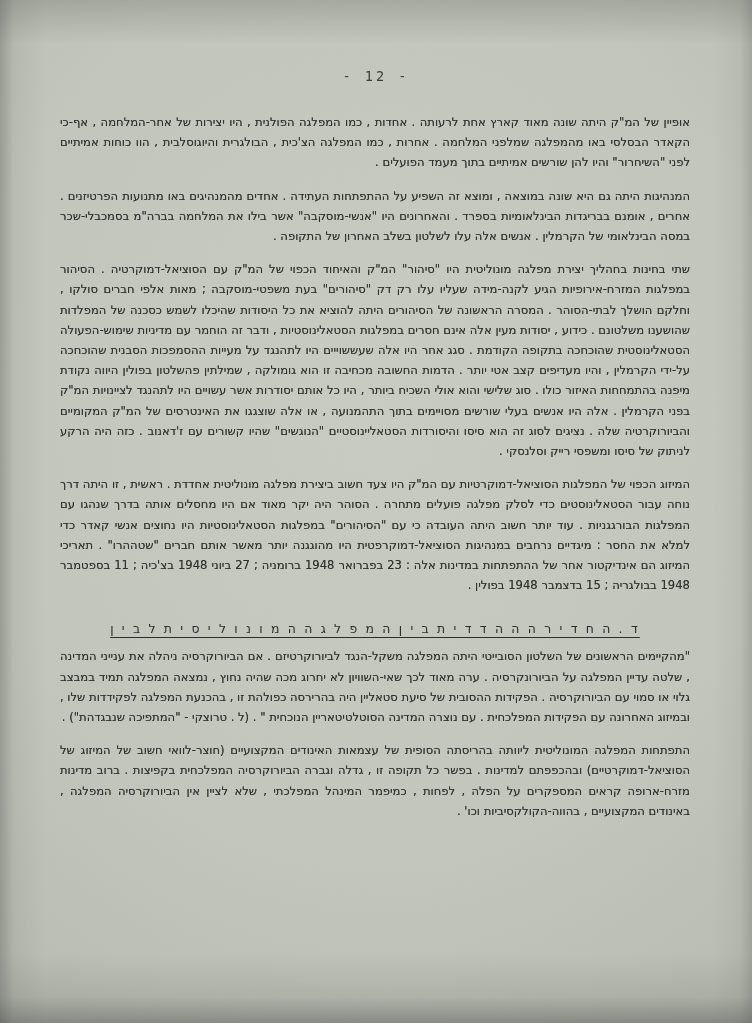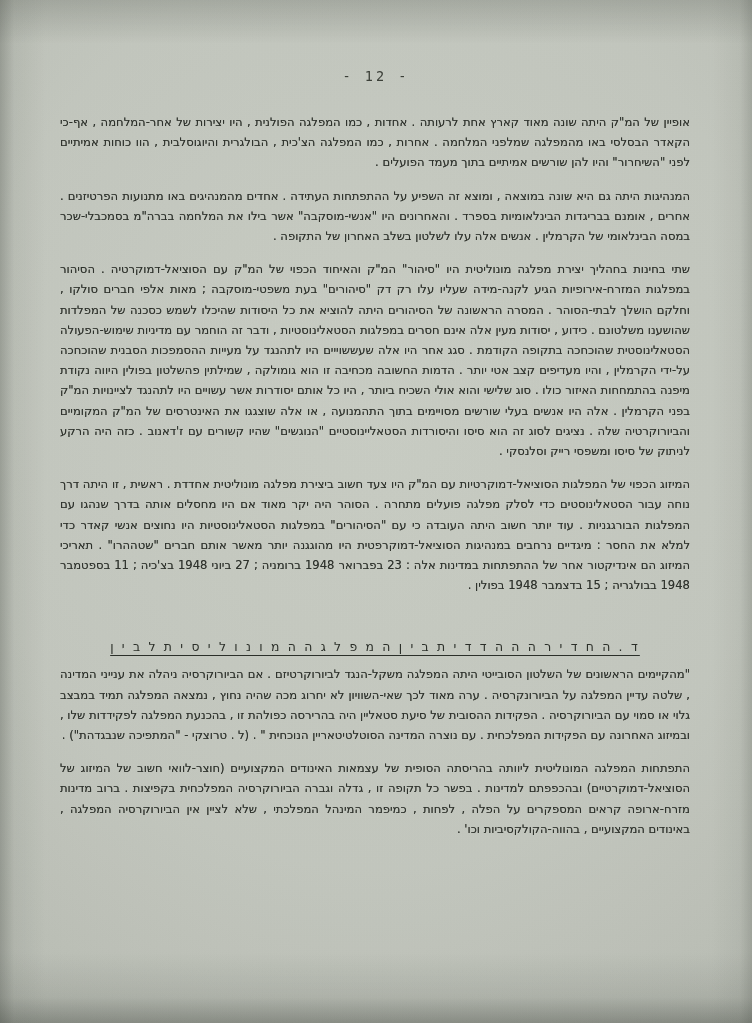--- a/index.html
+++ b/index.html
@@ -82,21 +82,21 @@
     line-height: 20.2px;
     color: #2e322c;
     text-align: justify;
     text-justify: inter-word;
     direction: rtl;
     text-shadow: 0 0 0.6px rgba(40,44,38,0.55);
   }
   p.gap-before { margin-top: 10px; }
 
   .section-heading {
-    margin: 44px 0 4px 0;
+    margin: 26px 0 4px 0;
     text-align: center;
     direction: rtl;
     font-family: "DejaVu Sans", sans-serif;
     font-size: 12.4px;
     color: #2b2f29;
     letter-spacing: 2.2px;
   }
   .section-heading .line1 { display: block; }
   .section-heading .line2 {
     display: block;

